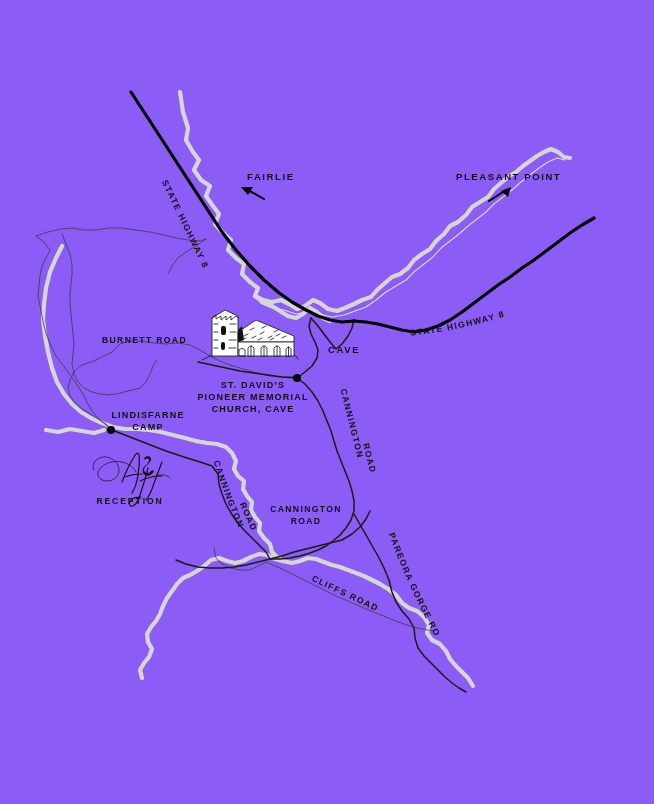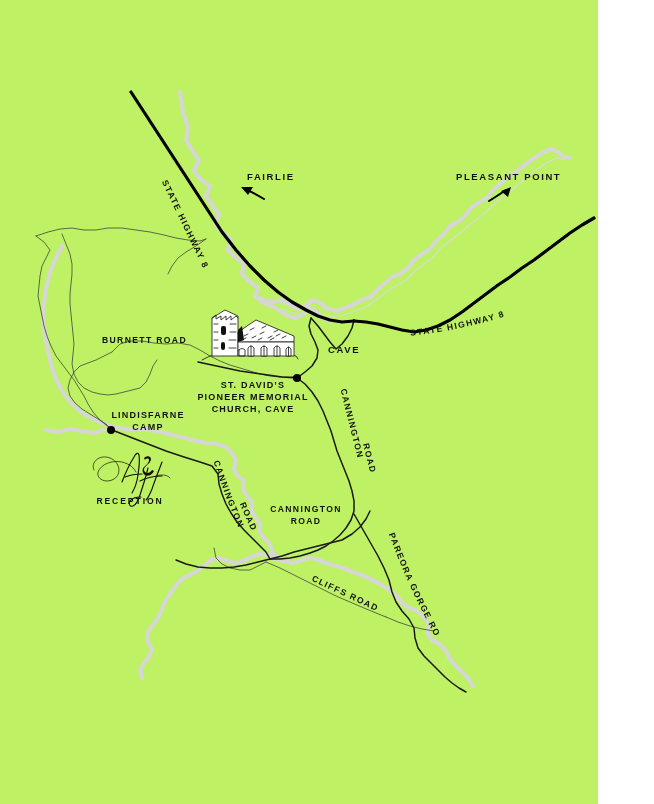--- a/index.html
+++ b/index.html
@@ -8,23 +8,23 @@
     background: #ffffff;
   }
   body {
     width: 654px;
     height: 804px;
     font-family: "Liberation Sans", sans-serif;
     overflow: hidden;
   }
   #map-root {
     position: relative;
-    width: 598px;
+    width: 654px;
     height: 804px;
-    background: #bef264;
+    background: #8b5cf6;
   }
   svg#map-svg {
     display: block;
     width: 654px;
     height: 804px;
   }
   
   .highway-major {
     fill: none;
     stroke: #000000;

